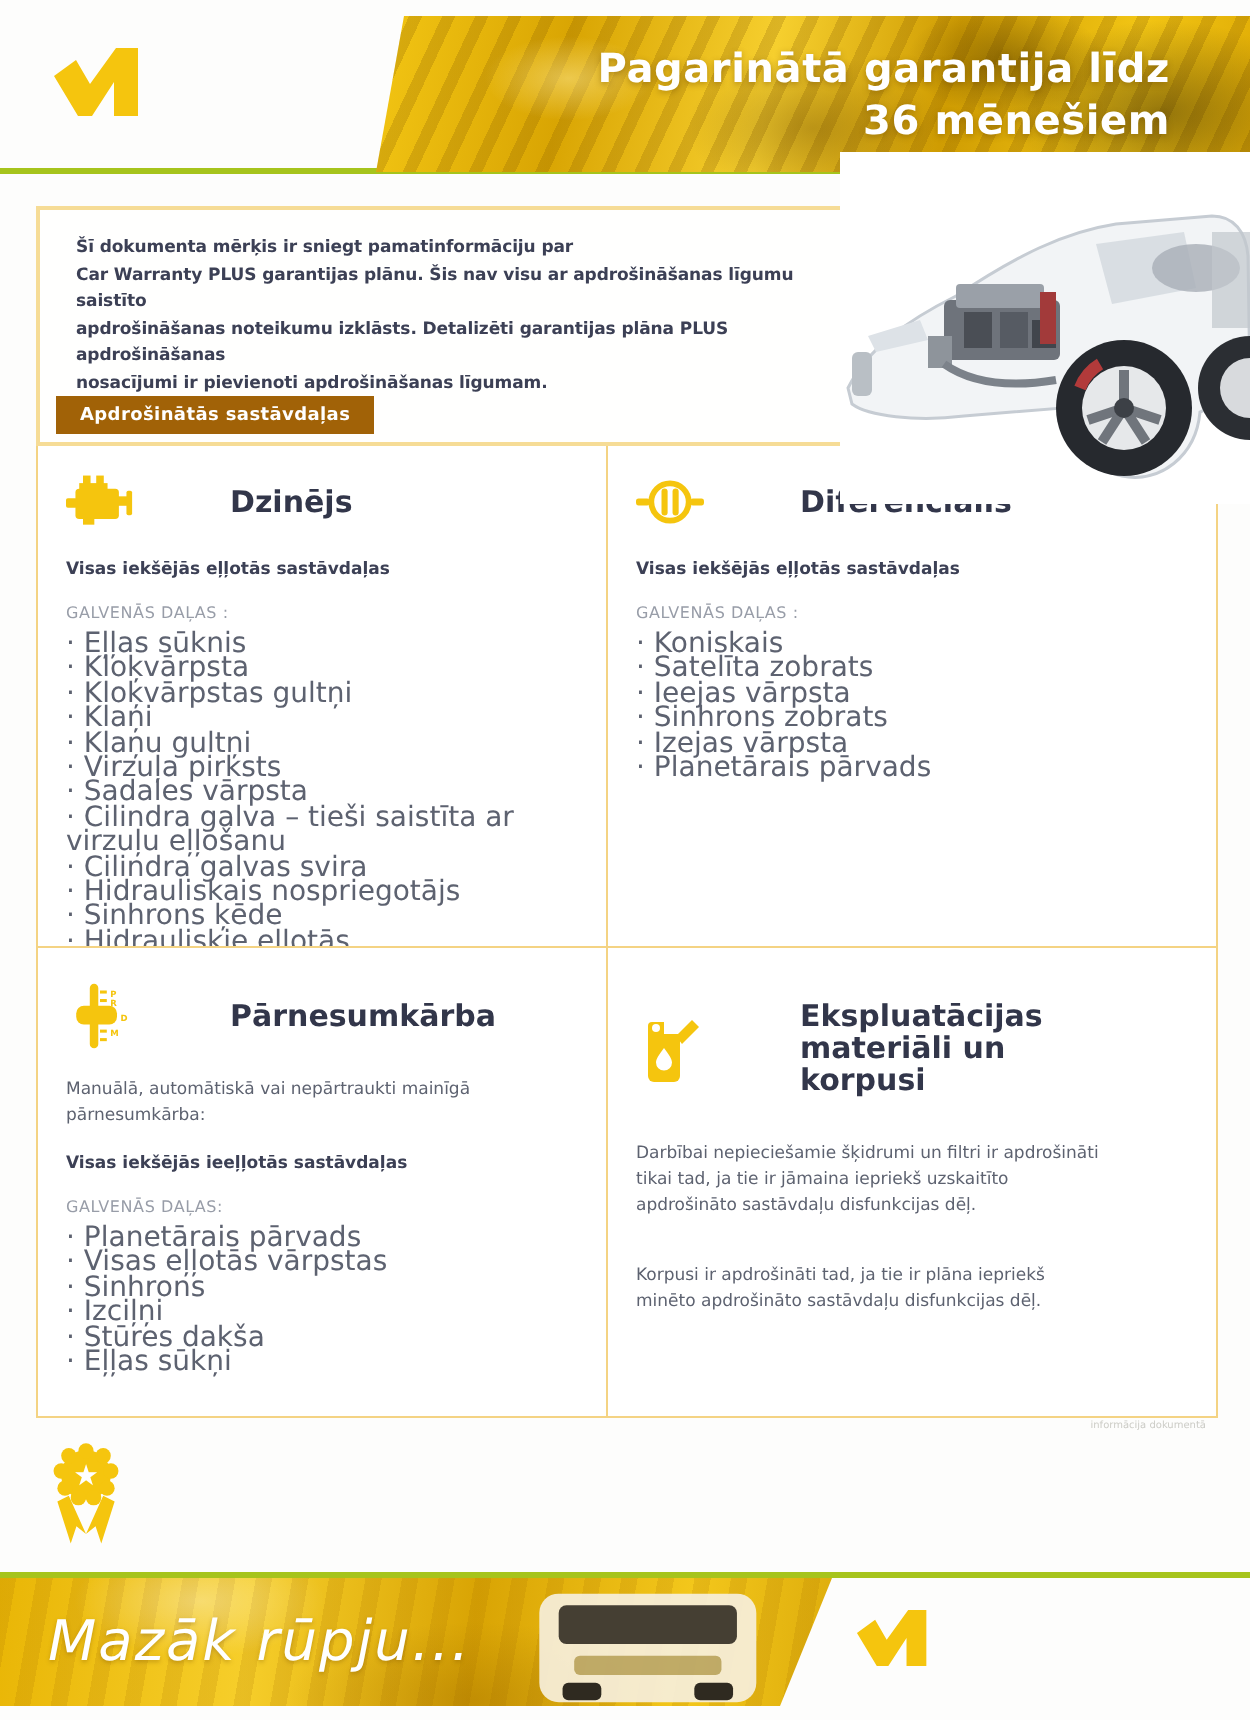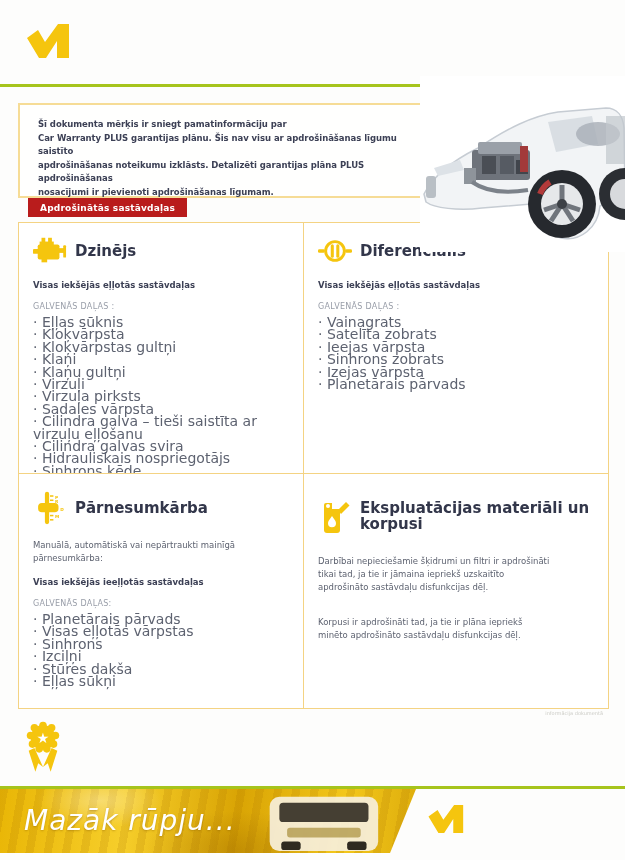--- a/index.html
+++ b/index.html
@@ -21,40 +21,40 @@
   .banner-title{position:absolute;right:40px;top:13px;text-align:right;color:#fff;
       font-size:20px;font-weight:800;line-height:26px;white-space:pre-line;letter-spacing:.3px;
       text-shadow:0 1px 3px rgba(110,75,0,.45);z-index:3;}
   .green-line{position:absolute;left:0;top:84px;width:100%;height:3px;background:#a6c41c;z-index:1;}
 
   
   .car-photo{position:absolute;left:420px;top:76px;width:205px;height:176px;background:#fff;z-index:5;}
   .car-photo svg{display:block;width:100%;height:100%;}
 
   
-  .intro-box{position:absolute;left:18px;top:103px;width:412px;height:95px;box-sizing:border-box;
+  .intro-box{position:absolute;left:18px;top:103px;width:412px;height:120px;box-sizing:border-box;
       border:2px solid #f6dc96;background:#fffffe;padding:13px 18px;z-index:4;}
   .intro-text{margin:0;font-size:8.5px;font-weight:700;color:#3c4055;line-height:13.5px;
       white-space:pre-line;letter-spacing:-.05px;}
 
-  .section-label{position:absolute;left:28px;top:198px;background:#b91c1c;color:#fff;
+  .section-label{position:absolute;left:28px;top:198px;background:#a16207;color:#fff;
       font-size:9px;font-weight:700;padding:5px 12px 4px;letter-spacing:.2px;z-index:6;}
 
   
   .grid{position:absolute;left:18px;top:222px;width:589px;height:485px;display:grid;
       grid-template-columns:285px 1fr;grid-template-rows:251px 1fr;
       border:1px solid #f4d383;background:#fff;z-index:3;}
   .card{border-right:1px solid #f4d383;border-bottom:1px solid #f4d383;box-sizing:border-box;
       padding:8px 14px 0 14px;overflow:hidden;}
   .card.c2,.card.c4{border-right:none;}
   .card.c3,.card.c4{border-bottom:none;padding-top:14px;}
   .card-head{display:flex;align-items:center;gap:8px;margin-bottom:6px;}
   .icon-box{width:34px;height:34px;flex:0 0 34px;display:flex;align-items:center;justify-content:center;}
   .icon-box svg{width:34px;height:34px;}
-  .card-title{font-size:15px;font-weight:800;color:#32364a;line-height:16px;white-space:pre-line;}
+  .card-title{font-size:15px;font-weight:800;color:#32364a;line-height:16px;white-space:pre-line;margin-left:40px;}
   .card-body{}
   .card-sub{margin:8px 0 0;font-size:8.5px;font-weight:700;color:#3c4055;}
   .parts-label{margin:12px 0 0;font-size:8px;color:#989da8;letter-spacing:.3px;}
   ul.parts{list-style:none;margin:5px 0 0;padding:0;}
   ul.parts li{font-size:14px;color:#5d6270;line-height:12.4px;}
   ul.parts li::before{content:"· ";}
   .card-para{margin:10px 0 0;font-size:8.5px;color:#5d6270;line-height:13px;max-width:232px;}
   .card-para.second{margin-top:22px;}
 
   
@@ -78,20 +78,25 @@
 </style>
 </head>
 <body>
 
 <div class="page">
 
   <svg class="logo-top" viewBox="0 0 46 38">
     <path fill="#F5C50E" d="M3 16 L14 8 L21 20 L34 2 L45 2 L45 36 L33 36 L33 19 L22 36 L15 36 Z"></path>
   </svg>
 
+  <div class="banner">
+    <div class="banner-photo"></div>
+    <div class="banner-title">Pagarinātā garantija līdz
+36 mēnešiem</div>
+  </div>
   <div class="green-line"></div>
 
   <div class="car-photo">
     <svg viewBox="0 0 205 176">
       <path d="M4 118 C14 98 34 84 58 72 C88 52 112 40 138 36 L186 32 C197 32 203 40 204 52 L205 118 L185 128 L180 130 C178 152 160 166 141 162 C124 158 112 145 111 128 L62 132 C38 135 14 132 6 126 Z" fill="#f2f4f6" stroke="#c6ccd3" stroke-width="1.5"></path>
       <path d="M128 46 L172 40 L178 68 L136 76 Z" fill="#d6dbe1" opacity=".9"></path>
       <ellipse cx="178" cy="58" rx="22" ry="12" fill="#a8aeb6" opacity=".8"></ellipse>
       <rect x="186" y="40" width="19" height="48" fill="#c2c7cd" opacity=".7"></rect>
       <rect x="52" y="74" width="58" height="30" rx="3" fill="#6e737b"></rect>
       <rect x="58" y="66" width="44" height="12" rx="2" fill="#9aa0a8"></rect>
@@ -150,21 +155,20 @@
       </div>
       <div class="card-body">
         <p class="card-sub">Visas iekšējās eļļotās sastāvdaļas</p>
         <p class="parts-label">GALVENĀS DAĻAS :</p>
         <ul class="parts">
             <li>Eļļas sūknis</li>
             <li>Kloķvārpsta</li>
             <li>Kloķvārpstas gultņi</li>
             <li>Klaņi</li>
             <li>Klaņu gultņi</li>
-            <li>Virzuļi</li>
             <li>Virzuļa pirksts</li>
             <li>Sadales vārpsta</li>
             <li>Cilindra galva – tieši saistīta ar virzuļu eļļošanu</li>
             <li>Cilindra galvas svira</li>
             <li>Hidrauliskais nospriegotājs</li>
             <li>Sinhrons ķēde</li>
             <li>Hidrauliskie eļļotās</li>
           </ul>
       </div>
     </div>
@@ -181,21 +185,21 @@
               <rect x="21.5" y="9" width="3.6" height="16" rx="1.8"></rect>
             </g>
           </svg>
         </span>
         <h2 class="card-title">Diferenciālis</h2>
       </div>
       <div class="card-body">
         <p class="card-sub">Visas iekšējās eļļotās sastāvdaļas</p>
         <p class="parts-label">GALVENĀS DAĻAS :</p>
         <ul class="parts">
-            <li>Vainagrats</li>
+            <li>Koniskais</li>
             <li>Satelīta zobrats</li>
             <li>Ieejas vārpsta</li>
             <li>Sinhrons zobrats</li>
             <li>Izejas vārpsta</li>
             <li>Planetārais pārvads</li>
           </ul>
       </div>
     </div>
 
     <div class="card c3">

